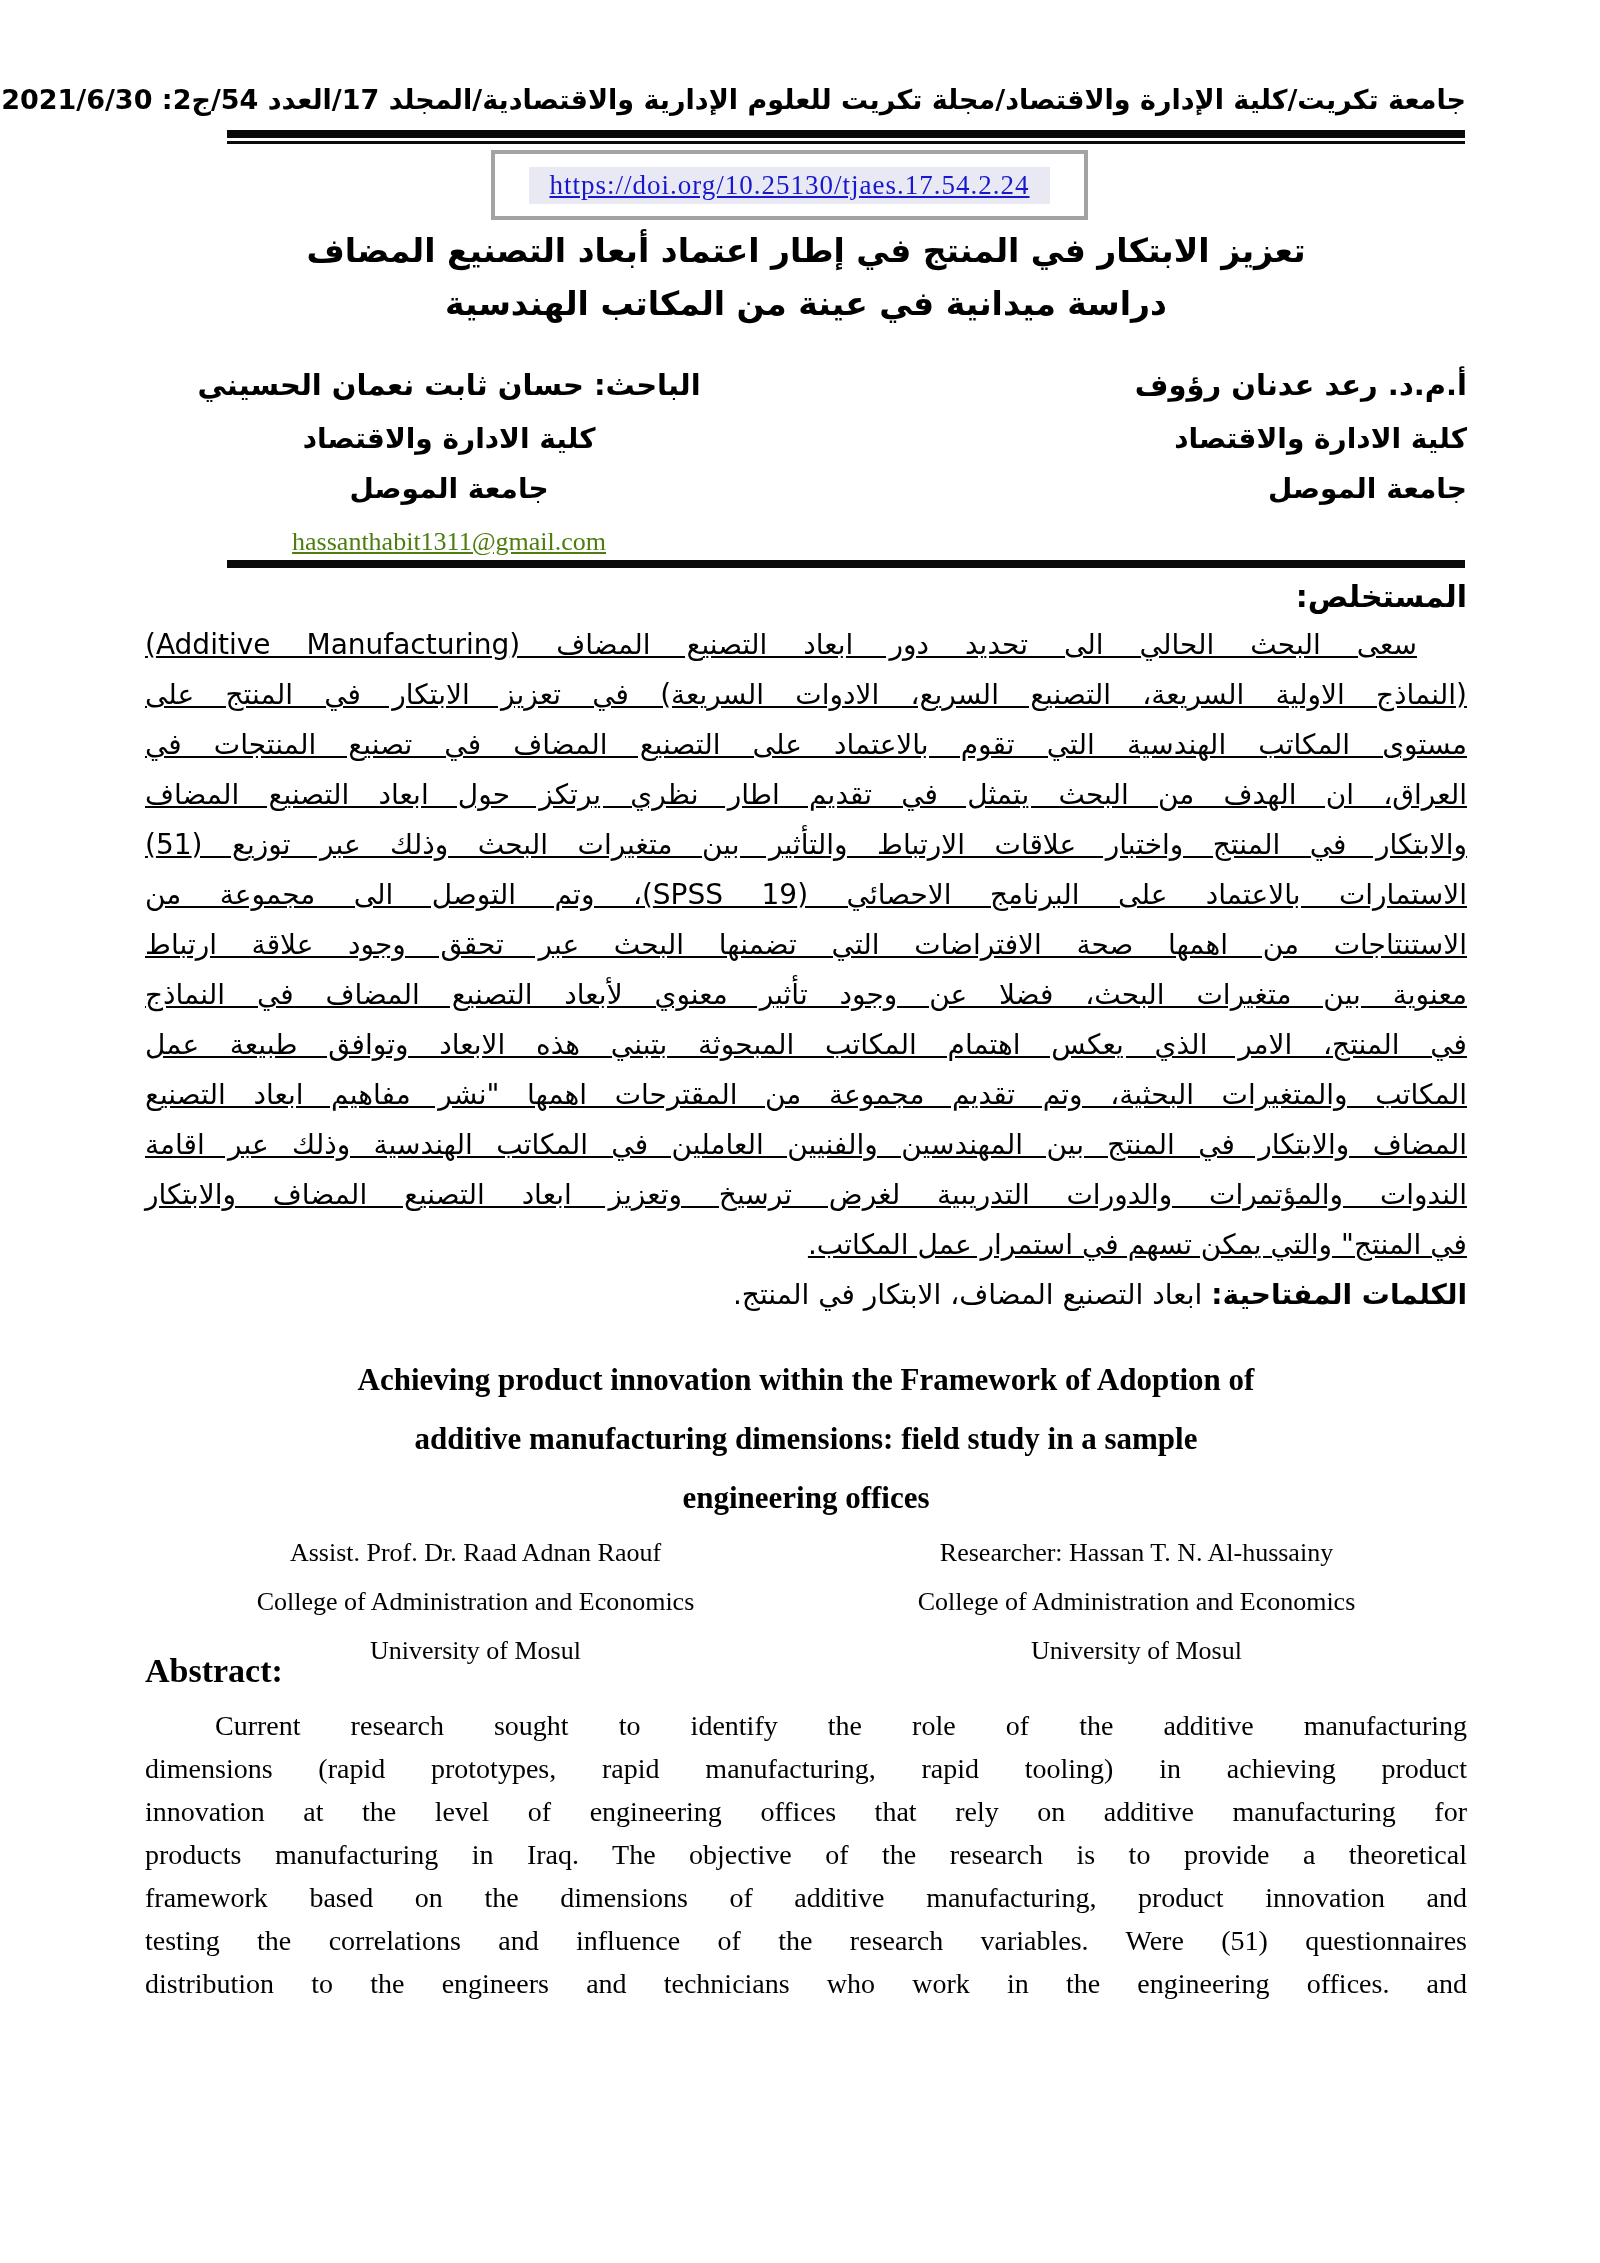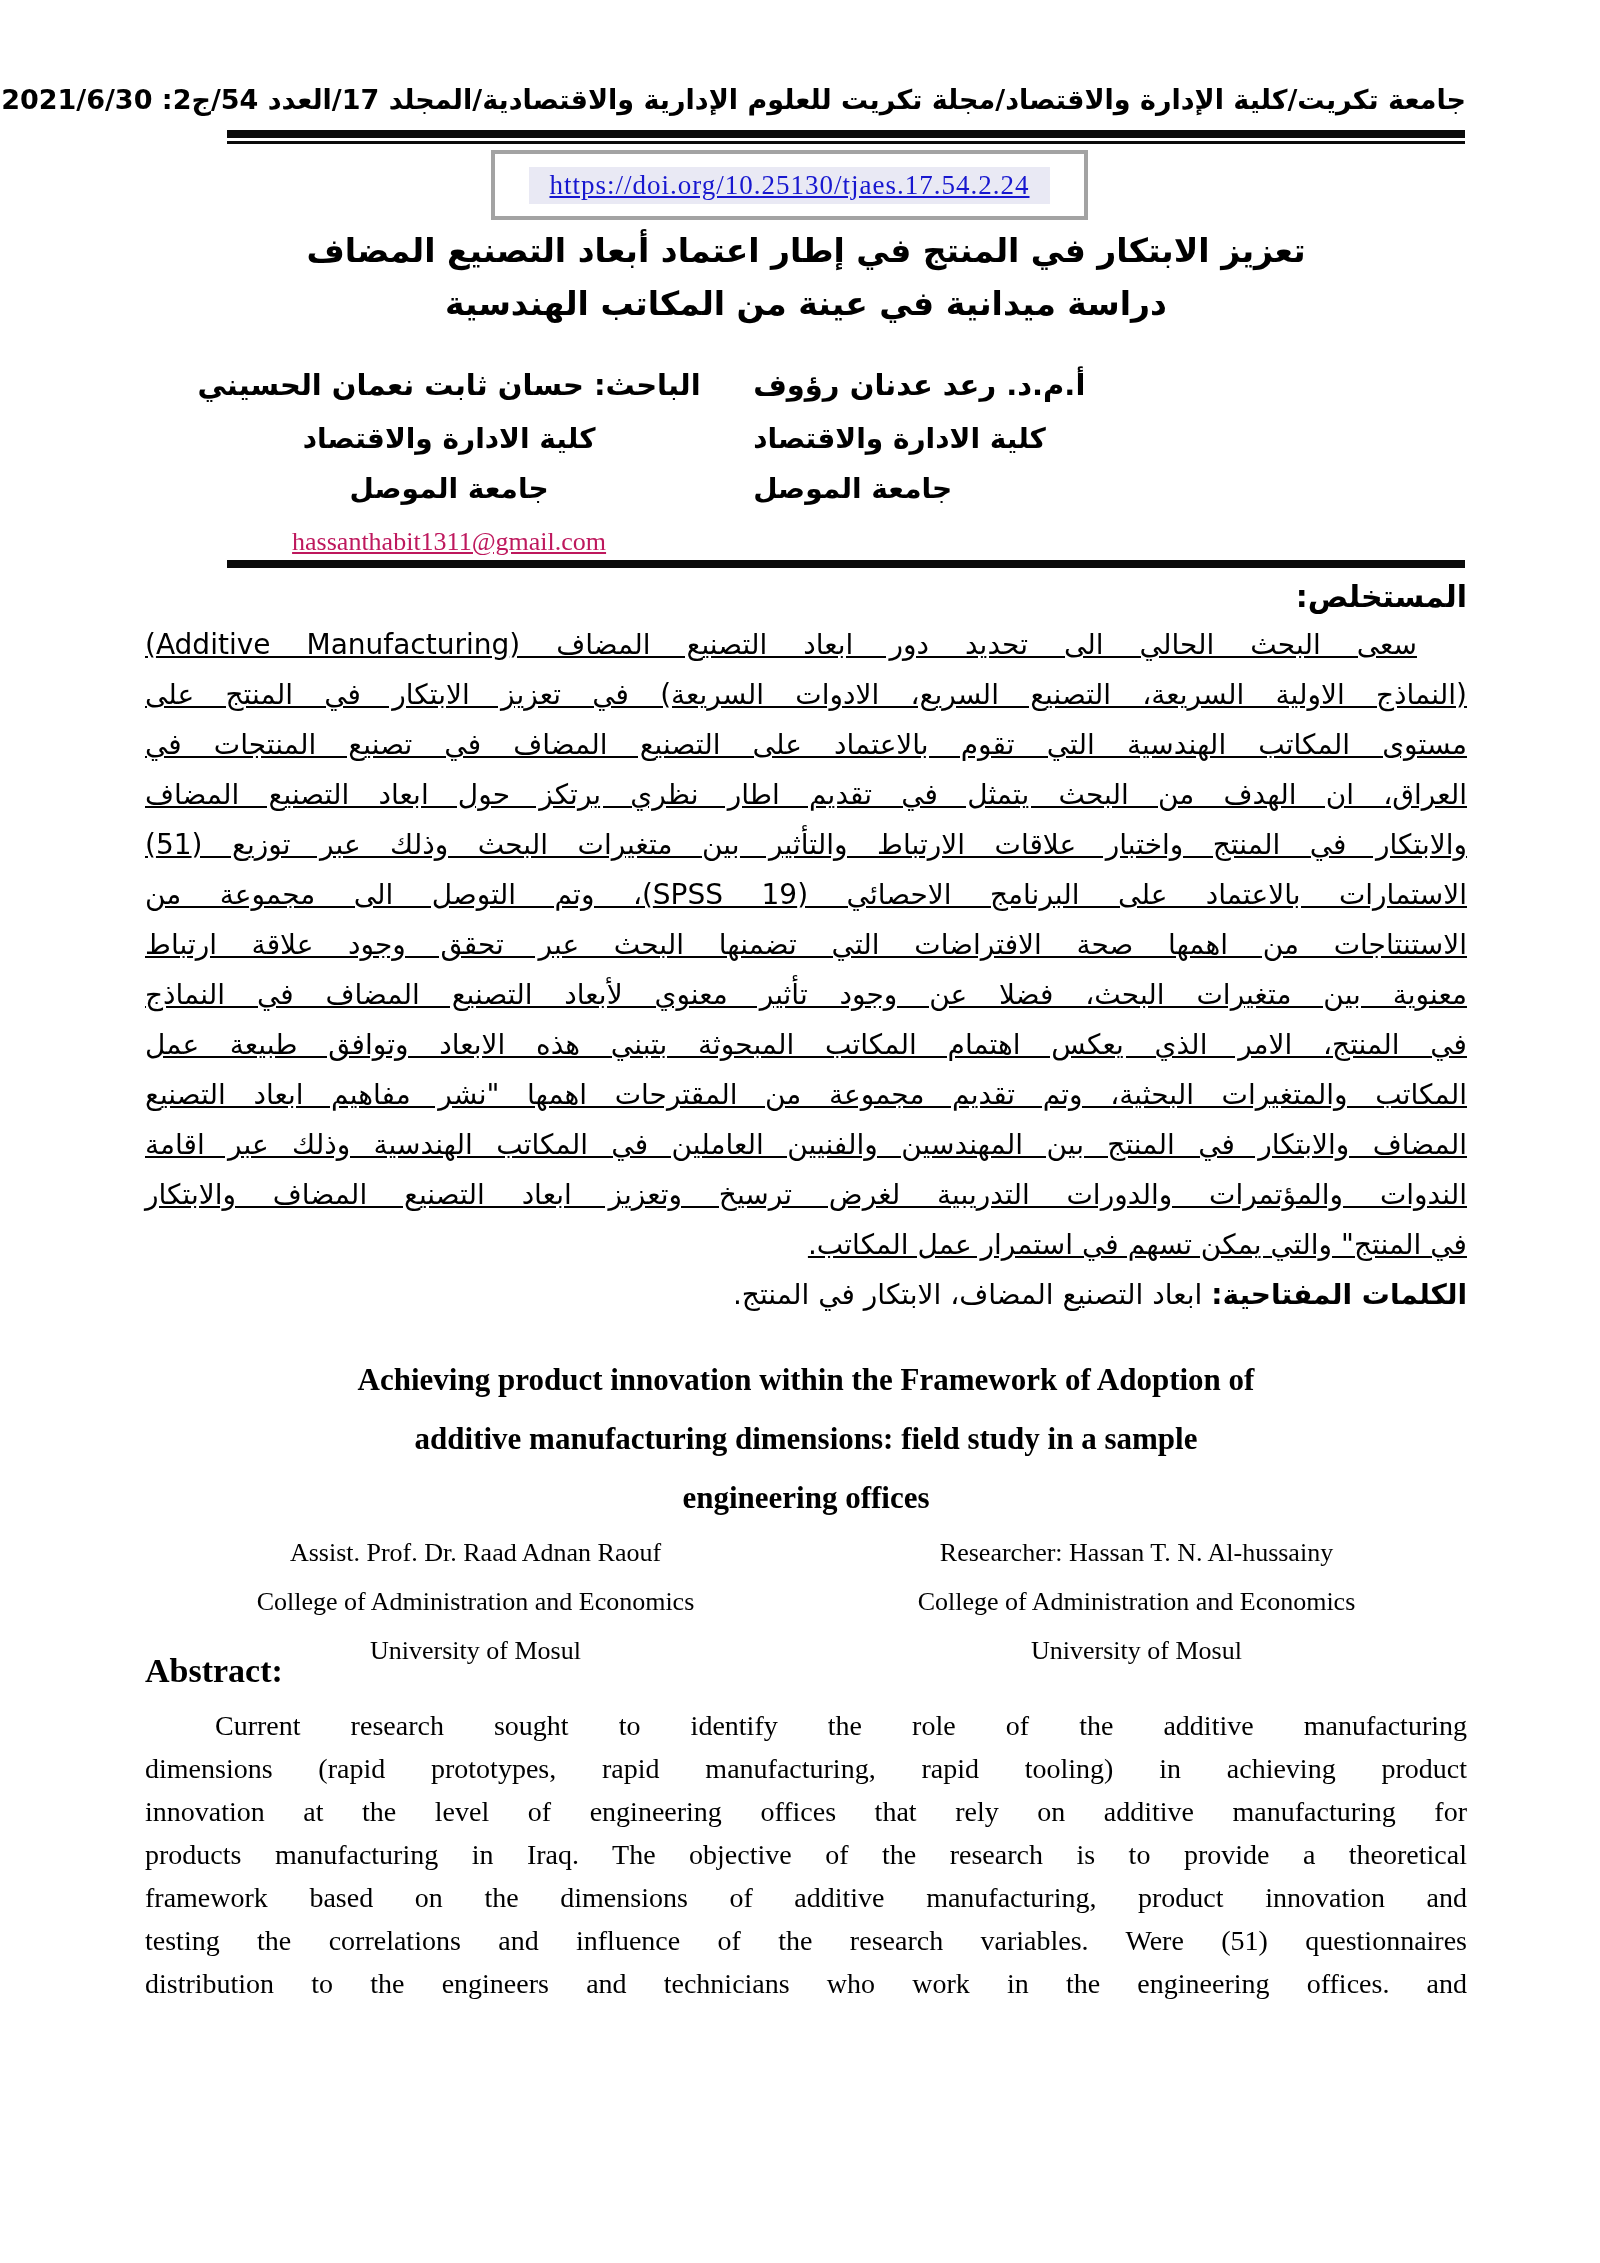--- a/index.html
+++ b/index.html
@@ -36,26 +36,26 @@
   .title-ar{
     position:absolute; top:224px; left:145px; width:1322px;
     direction:rtl; text-align:center;
     font:bold 33px "DejaVu Sans", sans-serif; line-height:53px;
   }
   
   .authors-ar{
     position:absolute; top:356px; left:145px; width:1322px;
     display:flex; direction:rtl;
   }
-  .authors-ar .col-primary{width:54%; text-align:left;}
+  .authors-ar .col-primary{width:54%; text-align:right;}
   .authors-ar .col-researcher{width:46%; text-align:center;}
   .a-name{font:bold 29px "DejaVu Sans",sans-serif; line-height:58px; direction:rtl;}
   .a-line{font:bold 28px "DejaVu Sans",sans-serif; line-height:50px; direction:rtl;}
   .a-email{font:26px "Liberation Serif","DejaVu Serif",serif; line-height:56px; direction:ltr;}
-  .a-email span{color:#be185d; text-decoration:underline;}
+  .a-email span{color:#4d7c0f; text-decoration:underline;}
   .rule-mid{
     position:absolute; top:560px; left:227px; width:1238px; height:8px; background:#0a0a0a;
   }
   
   .abstract-ar{
     position:absolute; top:574px; left:145px; width:1322px; direction:rtl;
   }
   .abstract-ar .head{
     font:bold 30px "DejaVu Sans",sans-serif; line-height:46px; text-align:right;
   }

